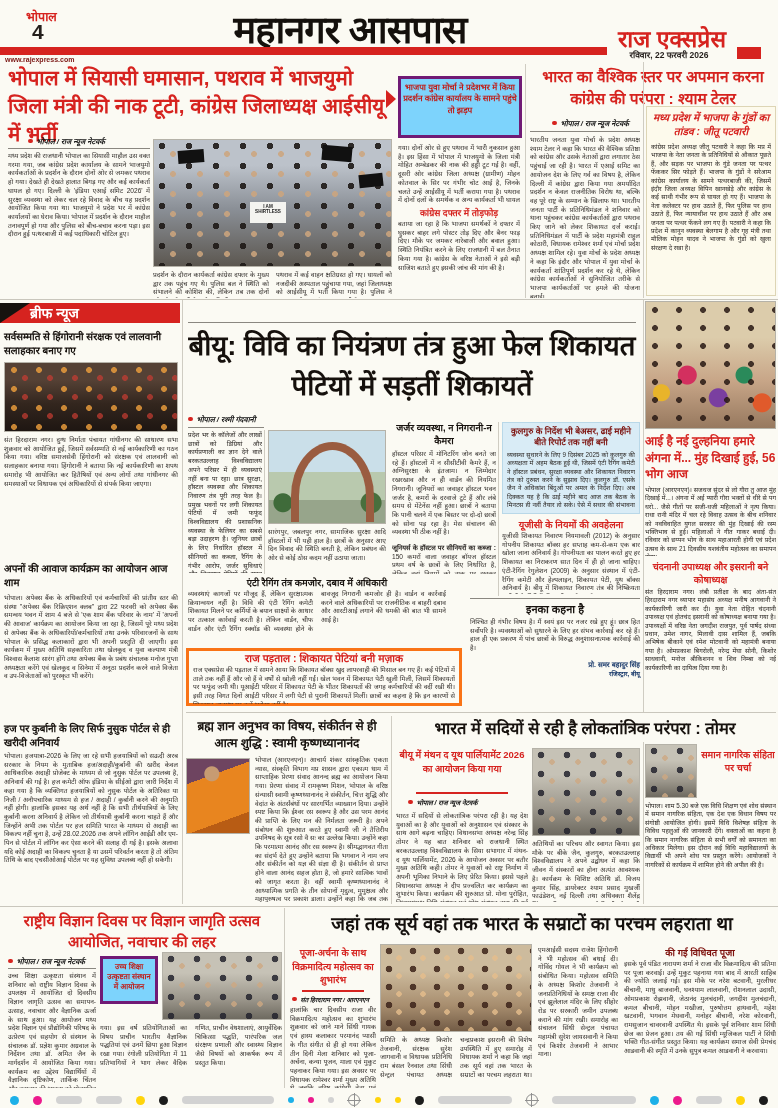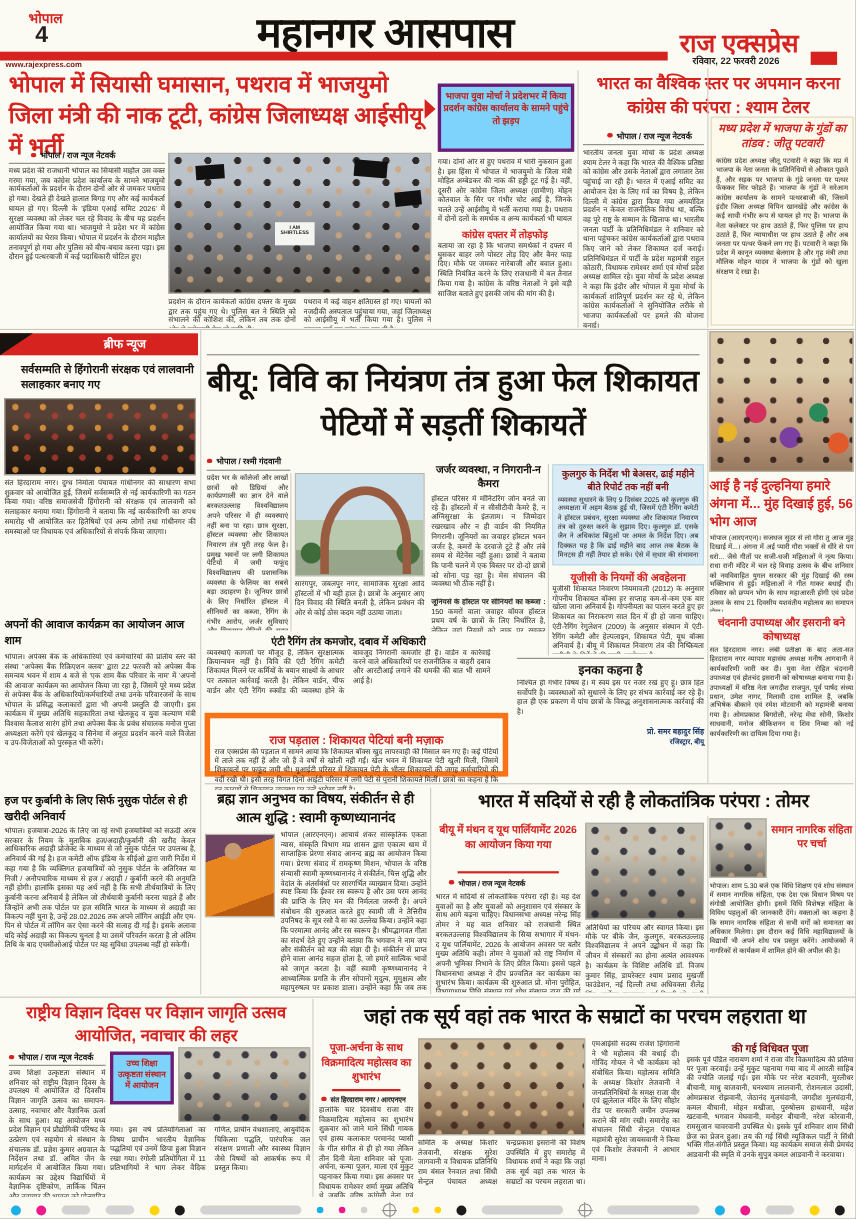--- a/index.html
+++ b/index.html
@@ -4,21 +4,21 @@
 <style>
   html,body{margin:0;padding:0;background:#888;}
   .page{position:relative;width:778px;height:1108px;margin:0 auto;background:#fbfaf3;
         font-family:"Liberation Sans","DejaVu Sans",sans-serif;overflow:hidden;color:#241f1c;}
   .abs{position:absolute;}
   .bd{font-size:6.6px;line-height:8.7px;text-align:justify;color:#2e2a27;overflow:hidden;}
   .bd2{font-size:6.3px;line-height:8.4px;text-align:justify;color:#2e2a27;overflow:hidden;}
   .h-red{color:#d6231f;font-weight:800;}
   .h-blk{color:#17120e;font-weight:800;}
   .ctr{text-align:center;}
-  .byl{font-size:7.4px;font-weight:700;color:#141414;white-space:nowrap;}
+  .byl{font-size:7.4px;font-weight:700;color:#141414;white-space:nowrap;font-style:italic;}
   .byl::before{content:"";display:inline-block;width:4.5px;height:4.5px;border-radius:50%;
                background:#d6231f;margin-right:4px;vertical-align:1px;}
   .vr{position:absolute;width:0;border-left:1px solid #cfccc2;}
   .hr{position:absolute;height:0;border-top:1px solid #c9c6bc;}
   .rule-dark{position:absolute;height:0;border-top:1px solid #8a8780;}
   .ph{position:absolute;overflow:hidden;border:1px solid #b5b2a8;box-sizing:border-box;}
   .ph-crowd{background-color:#8a8f96;background-image:
     radial-gradient(circle at 8px 6px, rgba(30,25,22,.9) 0 3px, transparent 3.5px),
     radial-gradient(circle at 19px 14px, rgba(205,165,125,.85) 0 2.6px, transparent 3.2px),
     linear-gradient(180deg,#bcc2ca 0 20%,#8a8f96 55%,#5c5750 100%);
@@ -55,22 +55,22 @@
     linear-gradient(180deg,#c6c2b6 0 30%,#9b968b 70%,#6e6a60 100%);
     background-size:26px 19px,26px 19px,100% 100%;}
   .ph-warm{background-color:#a08a72;background-image:
     radial-gradient(circle at 8px 6px, rgba(60,35,25,.85) 0 3px, transparent 3.6px),
     radial-gradient(circle at 18px 13px, rgba(230,190,140,.8) 0 2.5px, transparent 3px),
     linear-gradient(180deg,#cdbb9d 0 30%,#a88e6f 70%,#735c46 100%);
     background-size:24px 18px,24px 18px,100% 100%;}
   .notebox{background:#7dd3fc;border:3px solid #701a75;box-sizing:border-box;}
   .bluebox{background:#d9ecf6;border:1px solid #b9d8e8;box-sizing:border-box;}
   .creambox{background:#fdfaec;border:1px solid #ddd5b5;box-sizing:border-box;}
-  .banner{background:#d6231f;color:#fff;font-weight:800;font-size:11px;line-height:20px;
-          text-align:center;padding-left:47px;box-sizing:border-box;}
+  .banner{background:#d6231f;color:#fff;font-weight:800;font-size:14px;line-height:20px;
+          padding-left:30px;box-sizing:border-box;}
   .banner::before{content:"";position:absolute;left:0;top:0;width:0;height:0;
           border-top:20px solid #17130f;border-right:30px solid transparent;}
   .chev{width:0;height:0;border-top:9px solid transparent;border-bottom:9px solid transparent;
         border-left:10px solid #d6231f;}
   .redline{position:absolute;height:0;border-top:2px solid #d6231f;}
   .cols2{column-count:2;column-gap:8px;}
   .quote-name{font-size:7px;font-weight:800;color:#1a3a6b;text-align:right;}
   .quote-role{font-size:6.3px;font-weight:700;color:#1a3a6b;text-align:right;}
   
   .regrow{display:flex;align-items:center;gap:7px;justify-content:space-between;padding:0 10px;}
@@ -125,21 +125,21 @@
   <div class="vr" style="left:643px;top:62px;height:236px;"></div>
   <div class="abs creambox" style="left:646px;top:106px;width:130px;height:190px;padding:4px;box-sizing:border-box;">
     <div class="h-red ctr" style="font-size:10.3px;line-height:14px;font-style:italic;">मध्य प्रदेश में भाजपा के गुंडों का तांडव : जीतू पटवारी</div>
     <div class="bd2" style="margin-top:4px;height:142px;">कांग्रेस प्रदेश अध्यक्ष जीतू पटवारी ने कहा कि मप्र में भाजपा के नेता जनता के प्रतिनिधियों से औकात पूछते हैं, और सड़क पर भाजपा के गुंडे जनता पर पत्थर फेंककर सिर फोड़ते हैं। भाजपा के गुंडों ने सरेआम कांग्रेस कार्यालय के सामने पत्थरबाजी की, जिसमें इंदौर जिला अध्यक्ष विपिन खानखेड़े और कांग्रेस के कई साथी गंभीर रूप से घायल हो गए हैं। भाजपा के नेता कलेक्टर पर हाथ उठाते हैं, फिर पुलिस पर हाथ उठाते हैं, फिर न्यायाधीश पर हाथ उठाते हैं और अब जनता पर पत्थर फेंकने लग गए हैं। पटवारी ने कहा कि प्रदेश में कानून व्यवस्था बेलगाम है और गृह मंत्री तथा मौलिक मोहन यादव ने भाजपा के गुंडों को खुला संरक्षण दे रखा है।</div>
   </div>
 
   <div class="hr" style="left:0;top:299px;width:778px;"></div>
 
   <div class="vr" style="left:182px;top:300px;height:604px;"></div>
   <div class="abs banner" style="left:0;top:303px;width:180px;height:20px;">ब्रीफ न्यूज</div>
-  <div class="abs h-blk" style="left:19px;top:330px;width:174px;font-size:10px;line-height:14px;">सर्वसम्मति से हिंगोरानी संरक्षक एवं लालवानी सलाहकार बनाए गए</div>
+  <div class="abs h-blk" style="left:4px;top:330px;width:174px;font-size:10px;line-height:14px;">सर्वसम्मति से हिंगोरानी संरक्षक एवं लालवानी सलाहकार बनाए गए</div>
   <div class="ph ph-night" style="left:4px;top:362px;width:174px;height:70px;"></div>
   <div class="abs bd" style="left:4px;top:436px;width:174px;height:122px;">संत हिरदाराम नगर। दुग्ध निर्माता पंचायत गांधीनगर की साधारण सभा शुक्रवार को आयोजित हुई, जिसमें सर्वसम्मति से नई कार्यकारिणी का गठन किया गया। वरिष्ठ समाजसेवी हिंगोरानी को संरक्षक एवं लालवानी को सलाहकार बनाया गया। हिंगोरानी ने बताया कि नई कार्यकारिणी का शपथ समारोह भी आयोजित कर हितैषियों एवं अन्य लोगों तथा गांधीनगर की समस्याओं पर विधायक एवं अधिकारियों से संपर्क किया जाएगा।</div>
   <div class="abs h-blk" style="left:4px;top:562px;width:174px;font-size:10px;line-height:14px;">अपनों की आवाज कार्यक्रम का आयोजन आज शाम</div>
   <div class="abs bd" style="left:4px;top:594px;width:174px;height:122px;">भोपाल। अपेक्स बैंक के अधिकारियों एवं कर्मचारियों की प्रांतीय स्तर की संस्था ''अपेक्स बैंक रिक्रिएशन क्लब'' द्वारा 22 फरवरी को अपेक्स बैंक समन्वय भवन में शाम 4 बजे से 'एक शाम बैंक परिवार के नाम' में 'अपनों की आवाज' कार्यक्रम का आयोजन किया जा रहा है, जिसमें पूरे मध्य प्रदेश से अपेक्स बैंक के अधिकारियों/कर्मचारियों तथा उनके परिवारजनों के साथ भोपाल के प्रसिद्ध कलाकारों द्वारा भी अपनी प्रस्तुति दी जाएगी। इस कार्यक्रम में मुख्य अतिथि सहकारिता तथा खेलकूद व युवा कल्याण मंत्री विश्वास कैलाश सारंग होंगे तथा अपेक्स बैंक के प्रबंध संचालक मनोज गुप्ता अध्यक्षता करेंगे एवं खेलकूद व सिनेमा में अनूठा प्रदर्शन करने वाले विजेता व उप-विजेताओं को पुरस्कृत भी करेंगे।</div>
   <div class="abs h-blk" style="left:4px;top:722px;width:174px;font-size:10px;line-height:14px;">हज पर कुर्बानी के लिए सिर्फ नुसुक पोर्टल से ही खरीदी अनिवार्य</div>
   <div class="abs bd" style="left:4px;top:752px;width:174px;height:150px;">भोपाल। हजयात्रा-2026 के लिए जा रहे सभी हजयात्रियों को सऊदी अरब सरकार के नियम के मुताबिक हज/अदाही/कुर्बानी की खरीद केवल आधिकारिक अदाही प्रोजेक्ट के माध्यम से जो नुसुक पोर्टल पर उपलब्ध है, अनिवार्य की गई है। हज कमेटी ऑफ इंडिया के सीईओ द्वारा जारी निर्देश में कहा गया है कि व्यक्तिगत हजयात्रियों को नुसुक पोर्टल के अतिरिक्त या निजी / अनौपचारिक माध्यम से हज / अदाही / कुर्बानी करने की अनुमति नहीं होगी। हालांकि इसका यह अर्थ नहीं है कि सभी तीर्थयात्रियों के लिए कुर्बानी करना अनिवार्य है लेकिन जो तीर्थयात्री कुर्बानी करना चाहते हैं और जिन्होंने अभी तक पोर्टल पर हज समिति भारत के माध्यम से अदाही का विकल्प नहीं चुना है, उन्हें 28.02.2026 तक अपने लॉगिन आईडी और एम-पिन से पोर्टल में लॉगिन कर ऐसा करने की सलाह दी गई है। इसके अलावा यदि कोई अदाही का विकल्प चुनता है या उसमें परिवर्तन करता है तो अंतिम तिथि के बाद एचसीओआई पोर्टल पर यह सुविधा उपलब्ध नहीं हो सकेगी।</div>
 
   <div class="rule-dark" style="left:188px;top:322px;width:448px;"></div>
   <div class="abs ctr" style="left:186px;top:326px;width:452px;font-size:27.5px;line-height:40px;font-weight:900;color:#15100c;">बीयू: विवि का नियंत्रण तंत्र हुआ फेल शिकायत पेटियों में सड़तीं शिकायतें</div>
   <div class="abs byl" style="left:188px;top:414px;">भोपाल / रश्मी गंदवानी</div>
@@ -161,21 +161,21 @@
   <div class="abs h-red ctr" style="left:502px;top:518px;width:138px;font-size:9.5px;">यूजीसी के नियमों की अवहेलना</div>
   <div class="abs bd" style="left:502px;top:532px;width:138px;height:62px;">यूजीसी शिकायत निवारण नियमावली (2012) के अनुसार गोपनीय शिकायत बॉक्स हर सप्ताह कम-से-कम एक बार खोला जाना अनिवार्य है। गोपनीयता का पालन करते हुए हर शिकायत का निराकरण सात दिन में ही हो जाना चाहिए। एंटी-रैगिंग रेगुलेशन (2009) के अनुसार संस्थान में एंटी-रैगिंग कमेटी और हेल्पलाइन, शिकायत पेटी, यूथ बॉक्स अनिवार्य है। बीयू में शिकायत निवारण तंत्र की निष्क्रियता यूजीसी के निर्देशों की खुली अवहेलना है।</div>
   <div class="abs h-blk ctr" style="left:188px;top:576px;width:258px;font-size:9.5px;">एंटी रैगिंग तंत्र कमजोर, दबाव में अधिकारी</div>
   <div class="abs bd cols2" style="left:188px;top:590px;width:258px;height:54px;">व्यवस्थाएं कागजों पर मौजूद हैं, लेकिन सुरक्षात्मक क्रियान्वयन नहीं है। विवि की एंटी रैगिंग कमेटी शिकायत मिलने पर कर्मियों के बयान साक्ष्यों के आधार पर तत्काल कार्रवाई करती है। लेकिन वार्डन, चीफ वार्डन और एंटी रैगिंग स्क्वॉड की व्यवस्था होने के बावजूद निगरानी कमजोर ही है। वार्डन व कार्रवाई करने वाले अधिकारियों पर राजनीतिक व बाहरी दबाव और आरटीआई लगाने की धमकी की बात भी सामने आई है।</div>
   <div class="abs" style="left:470px;top:598px;width:170px;height:90px;border-top:1px solid #8a8780;padding-top:2px;box-sizing:border-box;">
     <div class="h-blk ctr" style="font-size:11px;">इनका कहना है</div>
     <div class="bd" style="margin-top:2px;height:42px;">निश्चित ही गंभीर विषय है। मैं स्वयं इस पर नजर रखे हुए हूं। छात्र हित सर्वोपरि है। व्यवस्थाओं को सुधारने के लिए हर संभव कार्रवाई कर रहे हैं। हाल ही एक प्रकरण में पांच छात्रों के विरुद्ध अनुशासनात्मक कार्रवाई की है।</div>
     <div class="quote-name">प्रो. समर बहादुर सिंह</div>
     <div class="quote-role">रजिस्ट्रार, बीयू</div>
   </div>
-  <div class="abs" style="left:186px;top:648px;width:276px;height:58px;border:5px solid #f97316;padding:12px 4px;box-sizing:border-box;background:#fcfbf4;">
+  <div class="abs" style="left:186px;top:648px;width:276px;height:58px;border:3px solid #f97316;padding:0 4px;box-sizing:border-box;background:#fcfbf4;">
     <div class="h-red ctr" style="font-size:10.5px;">राज पड़ताल : शिकायत पेटियां बनी मज़ाक</div>
     <div class="bd" style="margin-top:1px;height:38px;">राज एक्सप्रेस की पड़ताल में सामने आया कि शिकायत बॉक्स खुद लापरवाही की मिसाल बन गए हैं। कई पेटियों में ताले तक नहीं हैं और जो हैं वे वर्षों से खोली नहीं गईं। खेल भवन में शिकायत पेटी खुली मिली, जिसमें शिकायतों पर फफूंद जमी थी। यूआईटी परिसर में शिकायत पेटी के भीतर शिकायतों की जगह कर्मचारियों की वर्दी रखी थी। इसी तरह विगत दिनों आईटी परिसर में लगी पेटी से पुरानी शिकायतें मिलीं। छात्रों का कहना है कि इन कारणों से शिकायत व्यवस्था पर उन्हें भरोसा नहीं है।</div>
   </div>
 
   <div class="vr" style="left:643px;top:300px;height:412px;"></div>
   <div class="ph ph-color" style="left:645px;top:301px;width:131px;height:128px;"></div>
   <div class="abs h-red" style="left:645px;top:433px;width:131px;font-size:12px;line-height:16.5px;">आई है नई दुल्हनिया हमारे अंगना में... मुंह दिखाई हुई, 56 भोग आज</div>
   <div class="abs bd2" style="left:645px;top:486px;width:131px;height:70px;">भोपाल (आरएनएन)। सजधज सुंदर से लो गौरा तु आज मुंह दिखाई में...। अंगना में अई प्यारी गौरा भक्तों से धीरे से पग धरो... जैसे गीतों पर सजी-धजी महिलाओं ने नृत्य किया। राधा रानी मंदिर में चल रहे विवाह उत्सव के बीच शनिवार को नवविवाहित युगल सरकार की मुंह दिखाई की रस्म भक्तिभाव से हुई। महिलाओं ने गीत गाकर बधाई दी। रविवार को छप्पन भोग के साथ महाआरती होगी एवं प्रदेश उत्सव के साथ 21 दिवसीय यशवंतीय महोत्सव का समापन होगा।</div>
   <div class="abs h-red ctr" style="left:645px;top:560px;width:131px;font-size:9.5px;line-height:13px;">चंदनानी उपाध्यक्ष और इसरानी बने कोषाध्यक्ष</div>
   <div class="abs bd2" style="left:645px;top:588px;width:131px;height:100px;">संत हिरदाराम नगर। लंबी प्रतीक्षा के बाद अंता-संत हिरदाराम नगर व्यापार महासंघ अध्यक्ष मनीष आगवानी ने कार्यकारिणी जारी कर दी। युवा नेता रोहित चंदनानी उपाध्यक्ष एवं होतचंद इसरानी को कोषाध्यक्ष बनाया गया है। उपाध्यक्षों में वरिष्ठ नेता जगदीश राजपुत, पूर्व पार्षद संध्या प्रधान, उमेश नागर, मिलावी दास शामिल हैं, जबकि अभिषेक बीकाने एवं रमेश मोटवानी को महामंत्री बनाया गया है। ओमप्रकाश बिगरोली, नरेन्द्र मेंघा सोनी, किशोर साधवानी, मनोज श्रीकिशनन व शिव निम्बा को नई कार्यकारिणी का दायित्व दिया गया है।</div>

